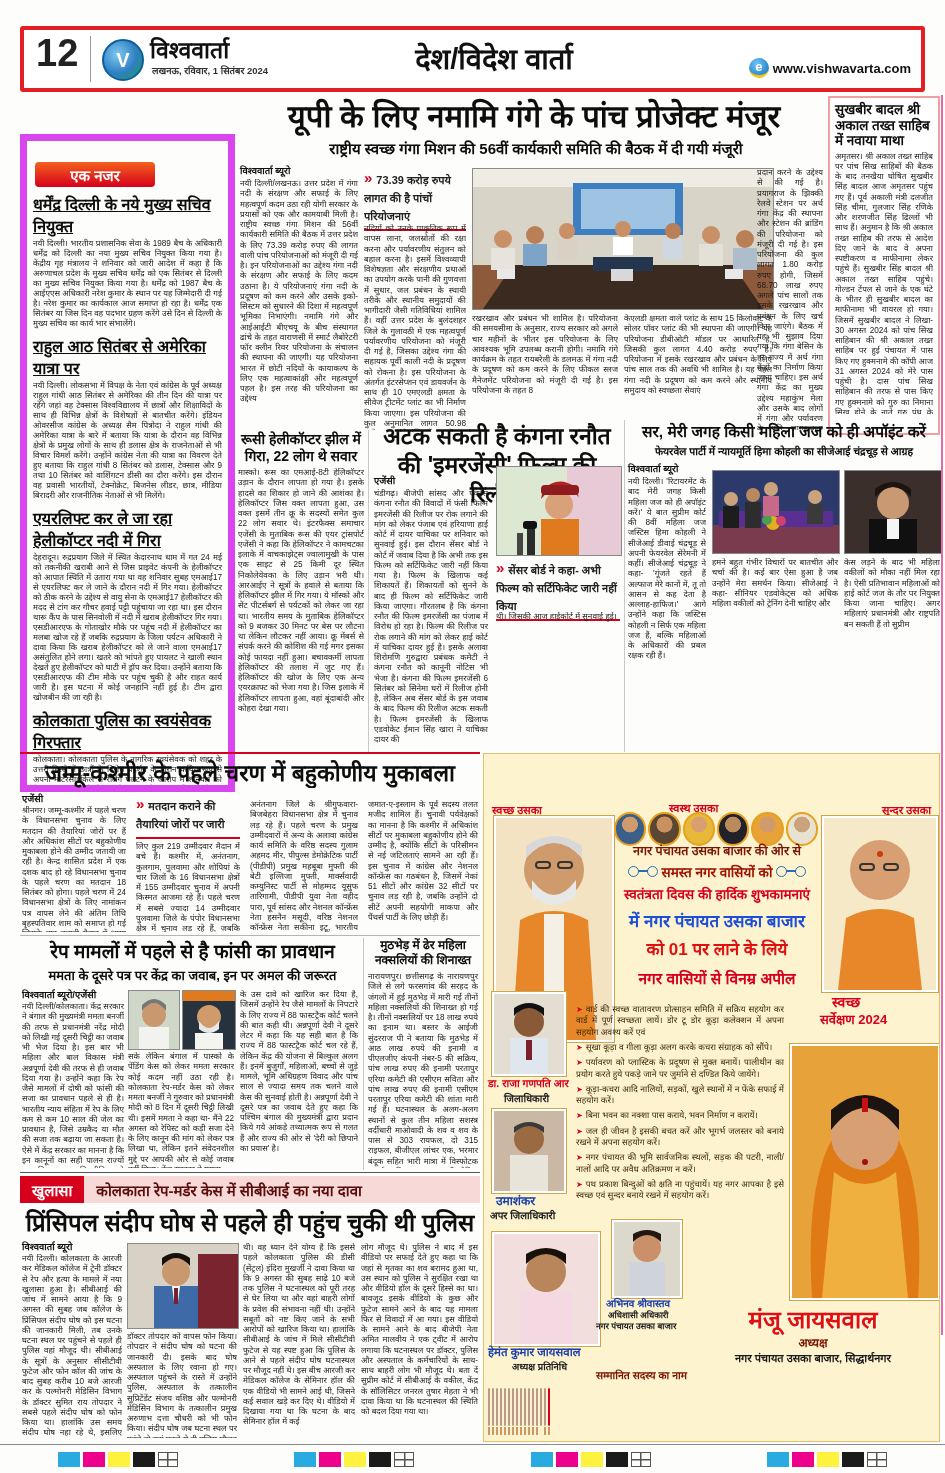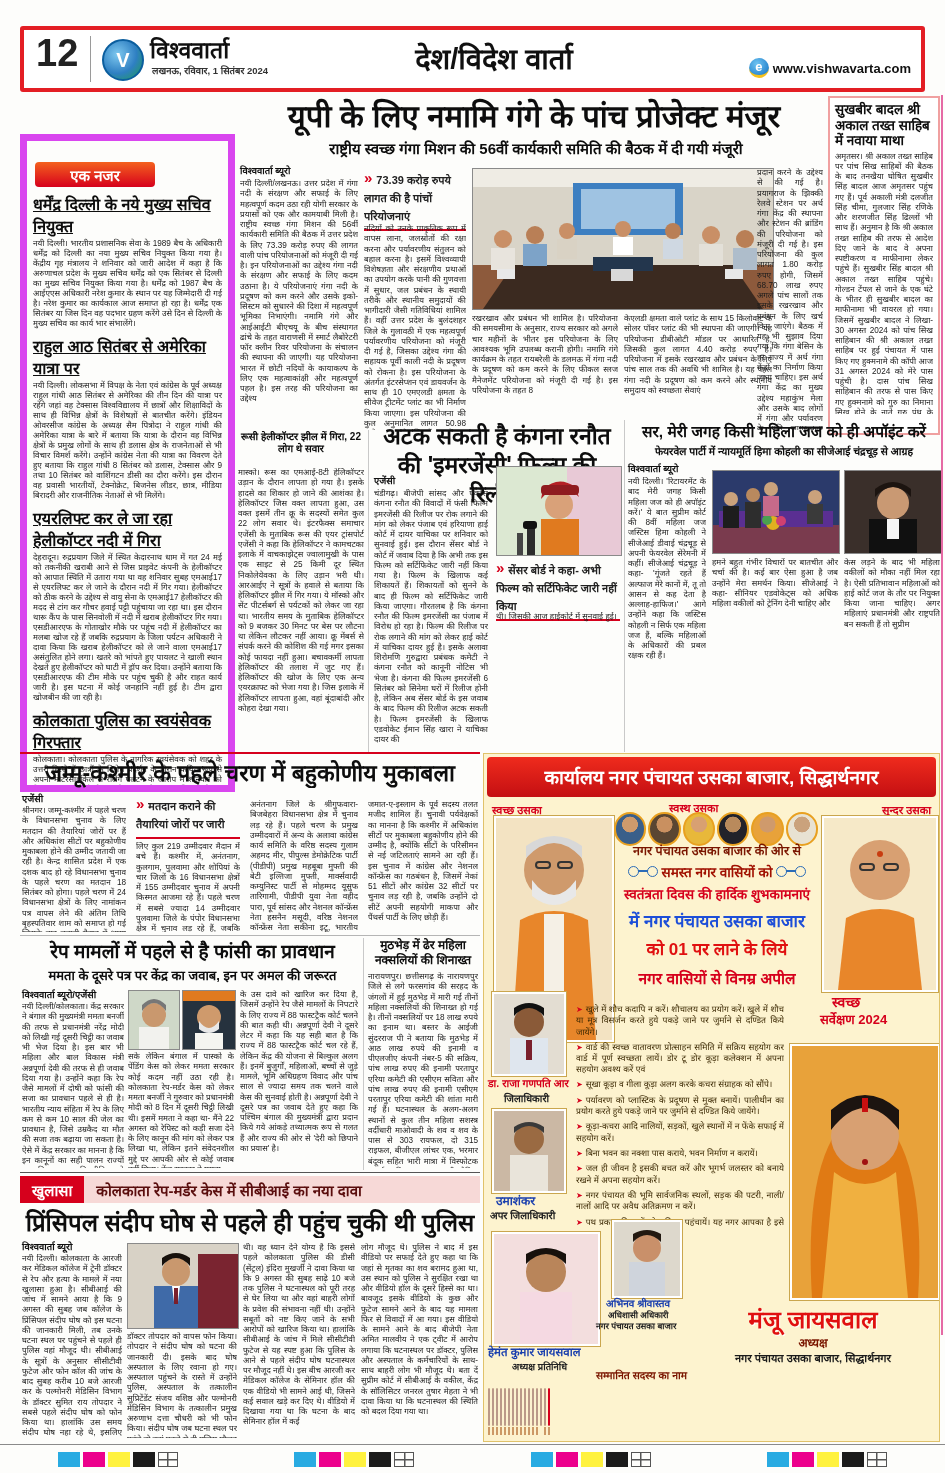--- a/index.html
+++ b/index.html
@@ -152,21 +152,21 @@
   </div>
   <div class="bod" style="position:absolute;left:472px;top:314px;width:146px;height:114px;">रखरखाव और प्रबंधन भी शामिल है। परियोजना की समयसीमा के अनुसार, राज्य सरकार को अगले चार महीनों के भीतर इस परियोजना के लिए आवश्यक भूमि उपलब्ध करानी होगी। नमामि गंगे कार्यक्रम के तहत रायबरेली के डलमऊ में गंगा नदी के प्रदूषण को कम करने के लिए फीकल स्लज मैनेजमेंट परियोजना को मंजूरी दी गई है। इस परियोजना के तहत 8</div>
   <div class="bod" style="position:absolute;left:624px;top:314px;width:148px;height:114px;">केएलडी क्षमता वाले प्लांट के साथ 15 किलोवाट के सोलर पॉवर प्लांट की भी स्थापना की जाएगी। यह परियोजना डीबीओटी मॉडल पर आधारित है, जिसकी कुल लागत 4.40 करोड़ रुपए है। परियोजना में इसके रखरखाव और प्रबंधन के लिए पांच साल तक की अवधि भी शामिल है। यह पहल गंगा नदी के प्रदूषण को कम करने और स्थानीय समुदाय को स्वच्छता सेवाएं</div>
   <div class="bod" style="position:absolute;left:757px;top:168px;width:66px;height:262px;">प्रदान करने के उद्देश्य से की गई है। प्रयागराज के झिक्की रेलवे स्टेशन पर अर्थ गंगा केंद्र की स्थापना और स्टेशन की ब्रांडिंग की परियोजना को मंजूरी दी गई है। इस परियोजना की कुल लागत 1.80 करोड़ रुपए होगी, जिसमें 68.70 लाख रुपए अगले पांच सालों तक इसके रखरखाव और प्रबंधन के लिए खर्च किए जाएंगे। बैठक में यह भी सुझाव दिया गया कि गंगा बेसिन के हर राज्य में अर्थ गंगा केंद्रों का निर्माण किया जाना चाहिए। इस अर्थ गंगा केंद्र का मुख्य उद्देश्य महाकुंभ मेला और उसके बाद लोगों में गंगा और पर्यावरण के प्रति जागरूकता फैलाना है। वहीं, बाबासाहेब भीमराव अंबेडकर केंद्रीय विश्वविद्यालय, लखनऊ द्वारा प्रकृति-आधारित समाधानों के माध्यम से ऊपरी गोमती नदी बेसिन में निचले क्रम की धाराओं और सहायक नदियों के कायाकल्प की योजना को भी मंजूरी दी गई। इस परियोजना की अनुमानित लागत 81.09 लाख रुपए है।</div>
 
   <div class="skb-box">
     <div class="skb-h">सुखबीर बादल श्री अकाल तख्त साहिब में नवाया माथा</div>
     <div class="bod" style="height:262px;">अमृतसर। श्री अकाल तख्त साहिब पर पांच सिख साहिबों की बैठक के बाद तनखैया घोषित सुखबीर सिंह बादल आज अमृतसर पहुंच गए हैं। पूर्व अकाली मंत्री दलजीत सिंह चीमा, गुलजार सिंह रणिके और शरणजीत सिंह ढिल्लों भी साथ हैं। अनुमान है कि श्री अकाल तख्त साहिब की तरफ से आदेश दिए जाने के बाद वे अपना स्पष्टीकरण व माफीनामा लेकर पहुंचे हैं। सुखबीर सिंह बादल श्री अकाल तख्त साहिब पहुंचे। गोल्डन टेंपल से जाने के एक घंटे के भीतर ही सुखबीर बादल का माफीनामा भी वायरल हो गया। जिसमें सुखबीर बादल ने लिखा- 30 अगस्त 2024 को पांच सिख साहिबान की श्री अकाल तख्त साहिब पर हुई पंचायत में पास किए गए हुक्मनामे की कॉपी आज 31 अगस्त 2024 को मेरे पास पहुंची है। दास पांच सिख साहिबान की तरफ से पास किए गए हुक्मनामे को गुरु का निमाना सिख होने के नाते गुरु पंथ के चरणों में शीश निवा कर प्रवान करता है।</div>
   </div>
 
-  <div class="hlw" style="position:absolute;left:238px;top:431px;width:126px;font-size:10px;line-height:1.2;">रूसी हेलीकॉप्टर झील में गिरा, 22 लोग थे सवार</div>
+  <div class="hlw" style="position:absolute;left:238px;top:431px;width:126px;font-size:14px;line-height:1.2;">रूसी हेलीकॉप्टर झील में गिरा, 22 लोग थे सवार</div>
   <div class="bod" style="position:absolute;left:238px;top:468px;width:126px;height:284px;">मास्को। रूस का एमआई-8टी हेलिकॉप्टर उड़ान के दौरान लापता हो गया है। इसके हादसे का शिकार हो जाने की आशंका है। हेलिकॉप्टर जिस वक्त लापता हुआ, उस वक्त इसमें तीन क्रू के सदस्यों समेत कुल 22 लोग सवार थे। इंटरफैक्स समाचार एजेंसी के मुताबिक रूस की एयर ट्रांसपोर्ट एजेंसी ने कहा कि हेलिकॉप्टर ने कामचटका इलाके में वाचकाझेट्स ज्वालामुखी के पास एक साइट से 25 किमी दूर स्थित निकोलेयेवका के लिए उड़ान भरी थी। आरआईए ने सूत्रों के हवाले से बताया कि हेलिकॉप्टर झील में गिर गया। ये मॉस्को और सेंट पीटर्सबर्ग से पर्यटकों को लेकर जा रहा था। भारतीय समय के मुताबिक हेलिकॉप्टर को 9 बजकर 30 मिनट पर बेस पर लौटना था लेकिन लौटकर नहीं आया। क्रू मेंबर्स से संपर्क करने की कोशिश की गई मगर इसका कोई फायदा नहीं हुआ। बचावकर्मी लापता हेलिकॉप्टर की तलाश में जुट गए हैं। हेलिकॉप्टर की खोज के लिए एक अन्य एयरक्राफ्ट को भेजा गया है। जिस इलाके में हेलिकॉप्टर लापता हुआ, वहां बूंदाबांदी और कोहरा देखा गया।</div>
   <div class="vline" style="left:368px;top:430px;height:322px;"></div>
 
   <div class="hlw" style="position:absolute;left:374px;top:422px;width:246px;font-size:23px;line-height:1.25;">अटक सकती है कंगना रनौत की 'इमरजेंसी' फिल्म की रिलीज</div>
   <div class="byline" style="position:absolute;left:374px;top:474px;">एजेंसी</div>
   <div class="bod" style="position:absolute;left:374px;top:489px;width:114px;height:262px;">चंडीगढ़। बीजेपी सांसद और एक्ट्रेस कंगना रनौत की विवादों में फंसी फिल्म इमरजेंसी की रिलीज पर रोक लगाने की मांग को लेकर पंजाब एवं हरियाणा हाई कोर्ट में दायर याचिका पर शनिवार को सुनवाई हुई। इस दौरान सेंसर बोर्ड ने कोर्ट में जवाब दिया है कि अभी तक इस फिल्म को सर्टिफिकेट जारी नहीं किया गया है। फिल्म के खिलाफ कई शिकायतें हैं। शिकायतों को सुनने के बाद ही फिल्म को सर्टिफिकेट जारी किया जाएगा। गौरतलब है कि कंगना रनौत की फिल्म इमरजेंसी का पंजाब में विरोध हो रहा है। फिल्म की रिलीज पर रोक लगाने की मांग को लेकर हाई कोर्ट में याचिका दायर हुई है। इसके अलावा शिरोमणि गुरुद्वारा प्रबंधक कमेटी ने कंगना रनौत को कानूनी नोटिस भी भेजा है। कंगना की फिल्म इमरजेंसी 6 सितंबर को सिनेमा घरों में रिलीज होनी है, लेकिन अब सेंसर बोर्ड के इस जवाब के बाद फिल्म की रिलीज अटक सकती है। फिल्म इमरजेंसी के खिलाफ एडवोकेट ईमान सिंह खारा ने याचिका दायर की</div>
   <div class="photo" style="left:496px;top:466px;width:124px;height:88px;">
     <svg width="124" height="88" viewBox="0 0 124 88">
       <rect width="124" height="88" fill="#dce8d2"></rect>
       <rect x="70" y="0" width="54" height="88" fill="#e8c9d6"></rect>
@@ -281,21 +281,20 @@
       <rect x="26" y="42" width="44" height="42" fill="#3f6aa8"></rect>
       <polygon points="44,42 52,42 50,58 46,58" fill="#fff"></polygon>
       <rect x="46" y="44" width="4" height="16" fill="#7a1f2b"></rect>
     </svg>
   </div>
   <div class="bod" style="position:absolute;left:127px;top:1332px;width:110px;height:106px;">डॉक्टर तोपदार को वापस फोन किया। तोपदार ने संदीप घोष को घटना की जानकारी दी। इसके बाद घोष अस्पताल के लिए रवाना हो गए। अस्पताल पहुंचने के रास्ते में उन्होंने पुलिस, अस्पताल के तत्कालीन सुप्रिटेंडेंट संजय वशिष्ठ और पल्मोनरी मेडिसिन विभाग के तत्कालीन प्रमुख अरुणाभ दत्ता चौधरी को भी फोन किया। संदीप घोष जब घटना स्थल पर पहुंचे तो वहां पहले से ही पुलिस मौजूद</div>
   <div class="bod" style="position:absolute;left:243px;top:1243px;width:112px;height:196px;">थी। वह ध्यान देने योग्य है कि इससे पहले कोलकाता पुलिस की डीसी (सेंट्रल) इंदिरा मुखर्जी ने दावा किया था कि 9 अगस्त की सुबह साढ़े 10 बजे तक पुलिस ने घटनास्थल को पूरी तरह से घेर लिया था और वहां बाहरी लोगों के प्रवेश की संभावना नहीं थी। उन्होंने सबूतों को नष्ट किए जाने के सभी आरोपों को खारिज किया था। हालांकि सीबीआई के जांच में मिले सीसीटीवी फुटेज से यह स्पष्ट हुआ कि पुलिस के आने से पहले संदीप घोष घटनास्थल पर मौजूद नहीं थे। इस बीच आरजी कर मेडिकल कॉलेज के सेमिनार हॉल की एक वीडियो भी सामने आई थी, जिसने कई सवाल खड़े कर दिए थे। वीडियो में दिखाया गया था कि घटना के बाद सेमिनार हॉल में कई</div>
   <div class="bod" style="position:absolute;left:361px;top:1243px;width:117px;height:196px;">लोग मौजूद थे। पुलिस ने बाद में इस वीडियो पर सफाई देते हुए कहा था कि जहां से मृतका का शव बरामद हुआ था, उस स्थान को पुलिस ने सुरक्षित रखा था और वीडियो हॉल के दूसरे हिस्से का था। बावजूद इसके वीडियो के कुछ और फुटेज सामने आने के बाद यह मामला फिर से विवादों में आ गया। इस वीडियो के सामने आने के बाद बीजेपी नेता अमित मालवीय ने एक ट्वीट में आरोप लगाया कि घटनास्थल पर डॉक्टर, पुलिस और अस्पताल के कर्मचारियों के साथ-साथ बाहरी लोग भी मौजूद थे। बता दें सुप्रीम कोर्ट में सीबीआई के वकील, केंद्र के सॉलिसिटर जनरल तुषार मेहता ने भी दावा किया था कि घटनास्थल की स्थिति को बदल दिया गया था।</div>
 
   <div class="ad">
-    <div class="ad-banner">कार्यालय नगर पंचायत उसका बाजार, सिद्धार्थनगर</div>
     <div class="ad-lab" style="left:8px;top:48px;">स्वच्छ उसका</div>
     <div class="ad-lab" style="left:185px;top:46px;">स्वस्थ उसका</div>
     <div class="ad-lab" style="right:8px;top:48px;">सुन्दर उसका</div>
 
     <div class="ad-photo" style="left:10px;top:62px;width:116px;height:222px;">
       <svg width="116" height="222" viewBox="0 0 116 222">
         <rect width="116" height="222" fill="#f3e3c2"></rect>
         <circle cx="58" cy="52" r="30" fill="#cf9a6c"></circle>
         <path d="M30,40 Q58,10 86,40 L86,28 Q58,8 30,28 Z" fill="#d8d8d8"></path>
         <path d="M36,62 Q58,92 80,62 L80,78 Q58,96 36,78 Z" fill="#e8e8e8"></path>
@@ -355,21 +354,20 @@
           <rect width="70" height="80" fill="#cbb8a4"></rect>
           <circle cx="35" cy="28" r="15" fill="#9a6a42"></circle>
           <path d="M20,22 Q35,8 50,22 L50,16 Q35,6 20,16 Z" fill="#3a3a3a"></path>
           <rect x="16" y="44" width="38" height="36" fill="#e9e4da"></rect>
         </svg>
     </div>
     <div class="ad-name" style="left:12px;top:438px;font-size:12px;color:#1a3fae;">उमाशंकर</div>
     <div class="ad-name" style="left:6px;top:454px;font-size:10px;color:#222;">अपर जिलाधिकारी</div>
 
     <div class="bullets">
-      <div>खुले में शौच कदापि न करें। शौचालय का प्रयोग करें। खुले में शौच या मूत्र विसर्जन करते हुये पकड़े जाने पर जुर्माने से दण्डित किये जायेंगे।</div>
       <div>वार्ड की स्वच्छ वातावरण प्रोत्साहन समिति में सक्रिय सहयोग कर वार्ड में पूर्ण स्वच्छता लायें। डोर टू डोर कूड़ा कलेक्शन में अपना सहयोग अवश्य करें एवं</div>
       <div>सूखा कूड़ा व गीला कूड़ा अलग करके कचरा संग्राहक को सौंपे।</div>
       <div>पर्यावरण को प्लास्टिक के प्रदूषण से मुक्त बनायें। पालीथीन का प्रयोग करते हुये पकड़े जाने पर जुर्माने से दण्डित किये जायेंगे।</div>
       <div>कूड़ा-कचरा आदि नालियों, सड़कों, खुले स्थानों में न फेंके सफाई में सहयोग करें।</div>
       <div>बिना भवन का नक्शा पास कराये, भवन निर्माण न करायें।</div>
       <div>जल ही जीवन है इसकी बचत करें और भूगर्भ जलस्तर को बनाये रखने में अपना सहयोग करें।</div>
       <div>नगर पंचायत की भूमि सार्वजनिक स्थलों, सड़क की पटरी, नाली/नालों आदि पर अवैध अतिक्रमण न करें।</div>
       <div>पथ प्रकाश बिन्दुओं को क्षति ना पहुंचायें। यह नगर आपका है इसे स्वच्छ एवं सुन्दर बनाये रखने में सहयोग करें।</div>
     </div>
 

